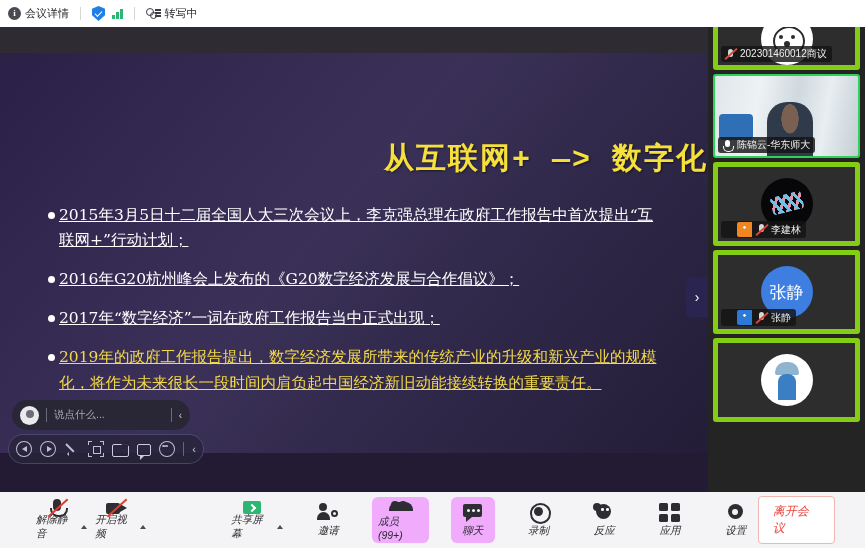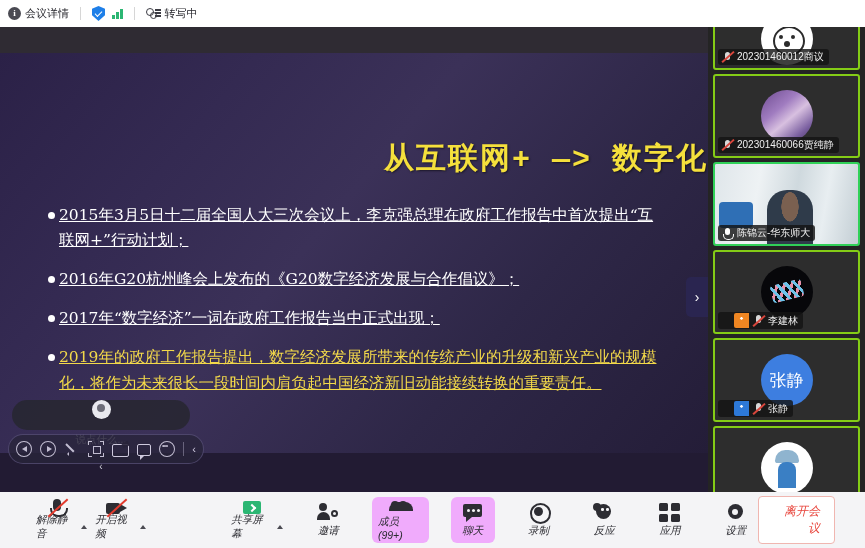--- a/index.html
+++ b/index.html
@@ -118,21 +118,21 @@
   }
   .dot { flex: none; width: 7px; height: 7px; border-radius: 50%; background: #fff; margin: 9px 4px 0 0; }
   .bullet.hl { color: #f3d94a; }
   .bullet.hl .dot { background: #fff; }
   .bullet .txt { flex: 1; text-indent: 0; }
 
   
   .chat-overlay {
     position: absolute; left: 12px; top: 373px; width: 178px; height: 30px;
     background: rgba(38,38,46,.82); border-radius: 15px;
-    display: flex; align-items: center; padding: 0 8px; gap: 7px; flex-direction: column;
+    display: flex; align-items: center; padding: 0 8px; gap: 7px;
   }
   .chat-avatar {
     width: 19px; height: 19px; border-radius: 50%; background: #e9e9ee; flex: none;
     position: relative;
   }
   .chat-avatar::after {
     content: ""; position: absolute; left: 5.5px; top: 4px; width: 8px; height: 8px;
     border-radius: 50%; background: #6d6d78;
   }
   .chat-divider { width: 1px; height: 14px; background: #6b6b75; }
@@ -189,21 +189,21 @@
     color: #fff; font-size: 14px;
   }
 
   
   .rail {
     position: absolute; left: 708px; top: 27px; width: 157px; height: 465px;
     background: #242424; padding: 3px 5px; overflow: hidden;
   }
   .ptile {
     position: relative; width: 147px; height: 84px; margin-bottom: 4px;
-    background: #2d2d2d; border: 2px solid #84cc16; border-radius: 3px; overflow: hidden;
+    background: #2d2d2d; border: 5px solid #84cc16; border-radius: 3px; overflow: hidden;
     display: flex; align-items: center; justify-content: center;
   }
   .ptile.partial-top { height: 62px; margin-top: -22px; }
   .ptile.active { border: 2px solid #30d158; }
   .pav { width: 52px; height: 52px; border-radius: 50%; overflow: hidden; }
   .pav.white { background: #fff; position: relative; }
   .pav.white::before {
     content:""; position:absolute; left:12px; top:13px; width:28px; height:26px;
     border-radius:50%; border:2.5px solid #2b2b2b;
   }
@@ -348,21 +348,21 @@
     width:21px; height:19px; padding-top:1px; }
   .bi-apps b { background:#2d2d33; border-radius:1.5px; display:block; }
   
   .bi-set::before { content:""; position:absolute; left:3px; top:2px; width:15px; height:15px;
     border-radius:50%; background:#2d2d33; }
   .bi-set::after { content:""; position:absolute; left:7.5px; top:6.5px; width:6px; height:6px;
     border-radius:50%; background:#f4f4f6; }
   .set-teeth { position:absolute; left:3px; top:2px; width:15px; height:15px; }
   .leave {
     margin-left: auto; padding: 6px 14px; border: 1px solid #f0b6b0; border-radius: 4px;
-    color: #e8453c; font-size: 12px; background: #fff; text-align: right;
+    color: #e8453c; font-size: 12px; background: #fff;
   }
   .spacer-sm { width: 22px; }
   .spacer-lg { width: 78px; }
 </style>
 </head>
 <body>
 
 <div id="app">
 
   <div class="topbar">
@@ -448,27 +448,20 @@
   <div class="rail">
 
     <div class="ptile partial-top">
       <div class="pav white"></div>
       <div class="plabel">
         <span class="mic-off"></span>
         <span>202301460012商议</span>
       </div>
     </div>
 
-    <div class="ptile">
-      <div class="pav photo"></div>
-      <div class="plabel">
-        <span class="mic-off"></span>
-        <span>202301460066贾纯静</span>
-      </div>
-    </div>
 
     <div class="ptile active">
       <div class="pvideo">
         <span class="sofa"></span>
         <span class="person"></span>
       </div>
       <div class="plabel">
         <span class="mic-on"></span>
         <span>陈锦云-华东师大</span>
       </div>

